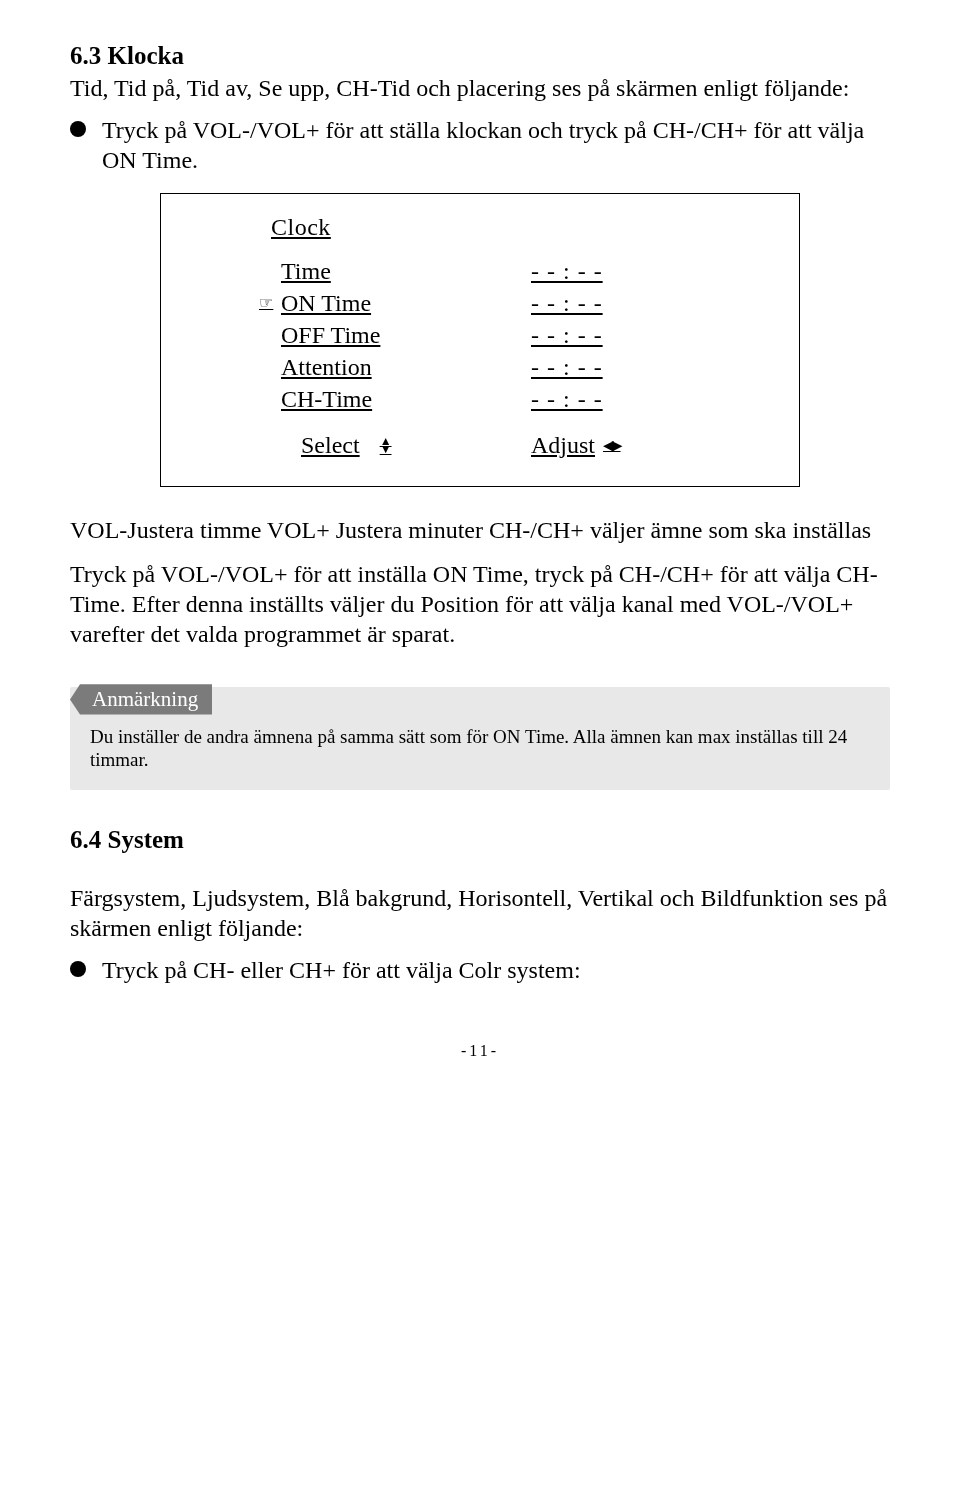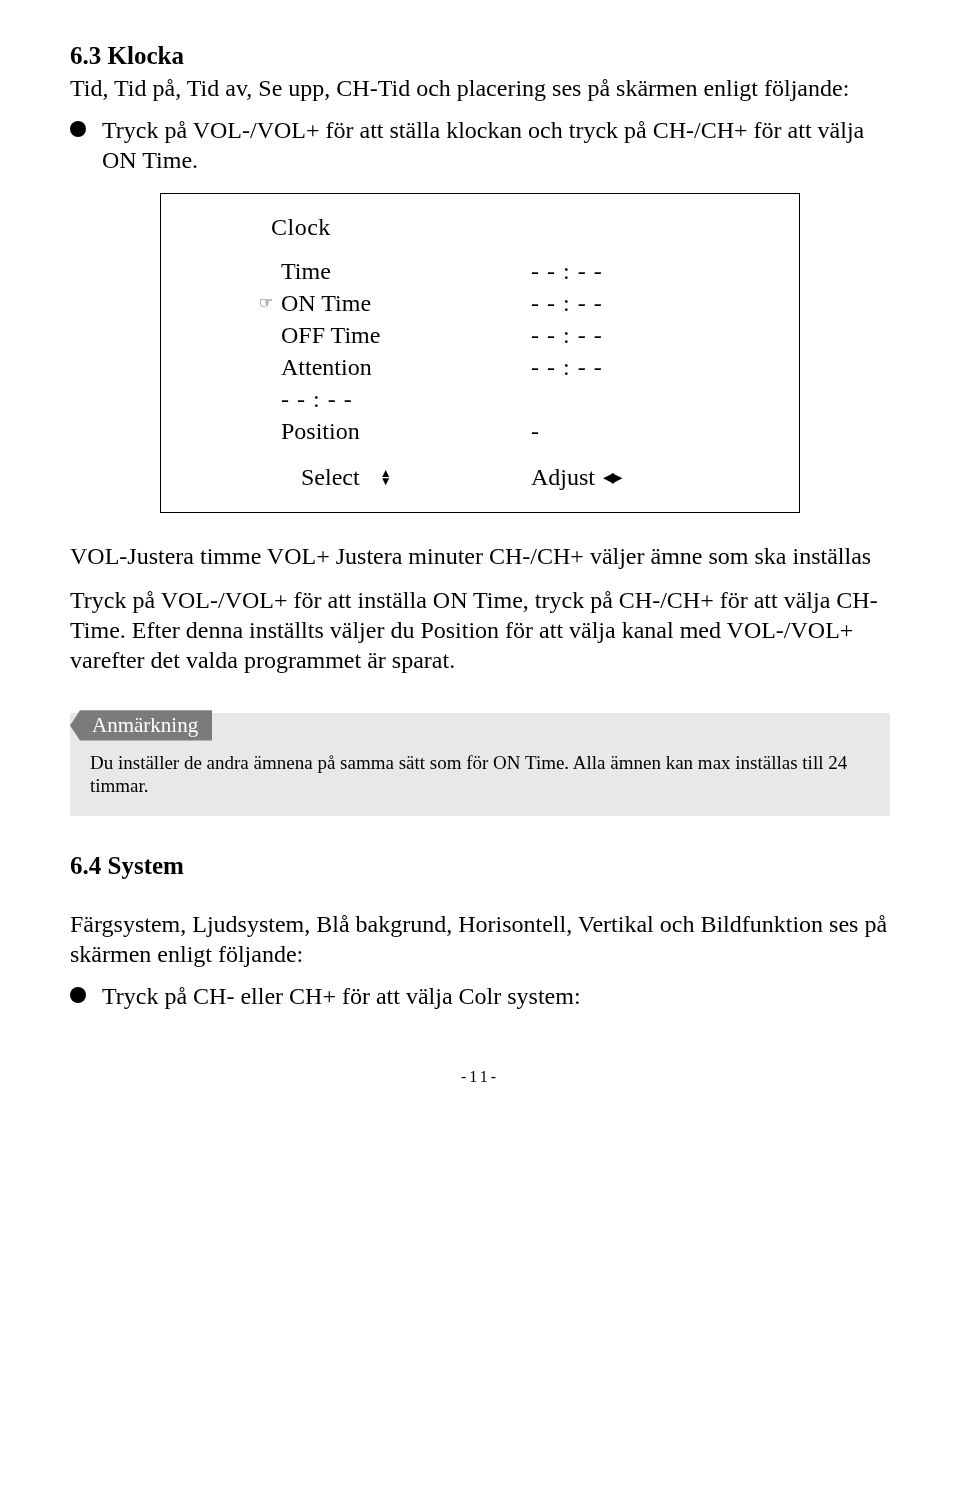--- a/index.html
+++ b/index.html
@@ -32,22 +32,23 @@
     border-radius: 50%;
     background: #000;
     flex: 0 0 16px;
     margin-top: 6px;
     margin-right: 16px;
   }
   .clock-box {
     border: 1.5px solid #000;
     margin: 0 auto 28px auto;
     width: 640px;
-    padding: 18px 0 20px 0;
+    padding: 18px 0 26px 0;
     font-size: 24px;
+    text-decoration: underline;
   }
   .clock-title {
     text-align: left;
     padding-left: 110px;
     margin-bottom: 14px;
     letter-spacing: 0.5px;
   }
   .clock-row {
     display: flex;
     padding-left: 120px;
@@ -162,27 +163,24 @@
       </div>
     <div class="clock-val">- - : - -</div>
   </div>
   <div class="clock-row">
     <div class="clock-label">
         <span>Attention</span>
       </div>
     <div class="clock-val">- - : - -</div>
   </div>
   <div class="clock-row">
-    <div class="clock-val">- - : - -</div>
-  </div>
-  <div class="clock-row">
-    <div class="clock-label">
-        <span>Position</span>
-      </div>
-    <div class="clock-val">-</div>
+    <div class="clock-label">
+        <span>CH-Time</span>
+      </div>
+    <div class="clock-val">- - : - -</div>
   </div>
 
   <div class="sel-adj-row">
     <div class="sel-adj-label">
       <span>Select</span>
       <span class="updown">
         <span>▲</span>
           <span>▼</span>
       </span>
     </div>

